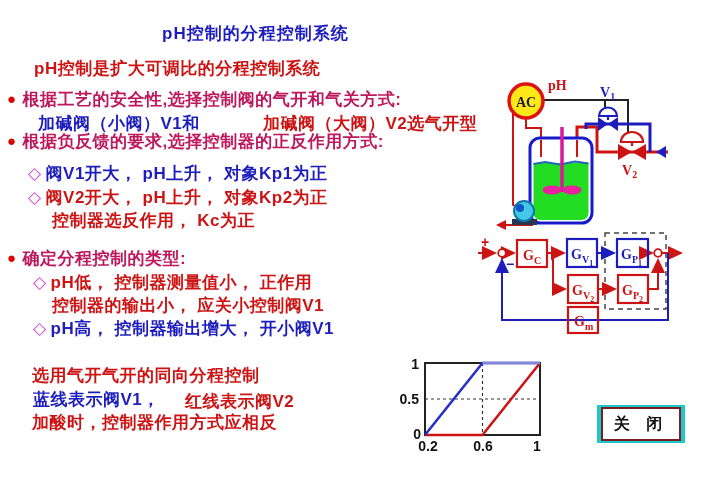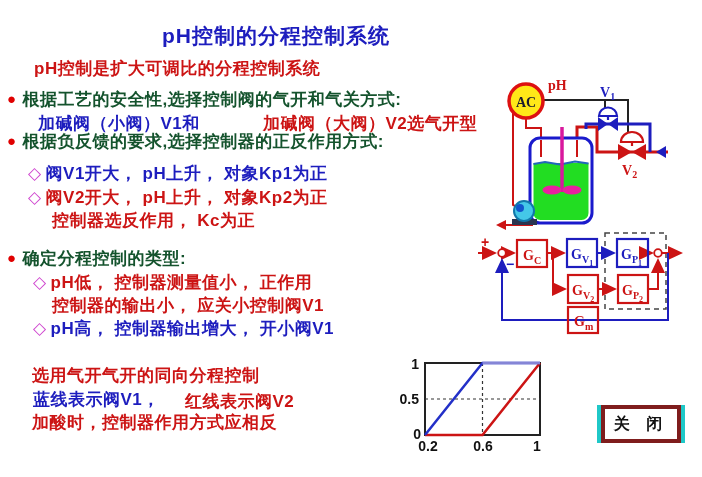--- a/index.html
+++ b/index.html
@@ -1,24 +1,24 @@
 <!DOCTYPE html>
 <html><head>
 <meta charset="utf-8">
 <style>
   html,body{margin:0;padding:0;background:#fff;}
   #page{position:relative;width:702px;height:477px;background:#ffffff;overflow:hidden;
         font-family:"Liberation Sans","DejaVu Sans",sans-serif;}
   .line{position:absolute;white-space:nowrap;font-weight:bold;font-size:17px;letter-spacing:0.5px;}
-  .t-black{color:#14532d;}
+  .t-black{color:#be185d;}
   .t-red{color:#cc1414;}
   .t-blue{color:#1d1dbe;}
   .bullet{color:#e00000;font-size:15px;margin-right:6px;vertical-align:1px;}
   .diamond{color:#cf46cf;margin-right:4px;}
-  #title{left:162px;top:22px;font-size:21px;color:#1d1dbe;letter-spacing:1px;}
+  #title{left:162px;top:22px;font-size:17px;color:#1d1dbe;letter-spacing:1px;}
   #subtitle{left:34px;top:57px;color:#cc1414;}
   #b1{left:7px;top:88px;}
   #b1sub-blue{left:38px;top:112px;}
   #b1sub-red{left:263px;top:112px;}
   #b2{left:7px;top:130px;}
   #d1{left:28px;top:162px;}
   #d2{left:28px;top:186px;}
   #d2b{left:52px;top:209px;}
   #b3{left:7px;top:247px;}
   #d3{left:33px;top:271px;}
@@ -41,21 +41,21 @@
   .pipe-red{stroke:#cc1414;stroke-width:3;fill:none;}
   .pipe-blue{stroke:#1d1dbe;stroke-width:3;fill:none;}
   .sig-black{stroke:#222;stroke-width:2;fill:none;}
   .lblR{fill:#cc1414;font-size:14px;}
   .lblB{fill:#1d1dbe;font-size:14px;}
   .sub{font-size:10px;}
   .subsub{font-size:8px;}
   .tick{fill:#111;font-size:14px;font-weight:bold;font-family:"Liberation Sans",sans-serif;}
   #close-btn{position:absolute;left:597px;top:405px;width:88px;height:38px;background:#1fc8c8;
              display:flex;align-items:center;justify-content:center;box-sizing:border-box;padding:4px;cursor:pointer;}
-  #close-inner{background:#ffffff;border:4px solid #7f1d1d;width:100%;height:100%;
+  #close-inner{background:#ffffff;border:2px solid #7f1d1d;width:100%;height:100%;
                display:flex;align-items:center;justify-content:center;
                font-weight:bold;font-size:16px;color:#111;letter-spacing:6px;}
 </style>
 </head>
 <body>
 
 <div id="page">
 
   <div class="line" id="title">pH控制的分程控制系统</div>
   <div class="line" id="subtitle">pH控制是扩大可调比的分程控制系统</div>

